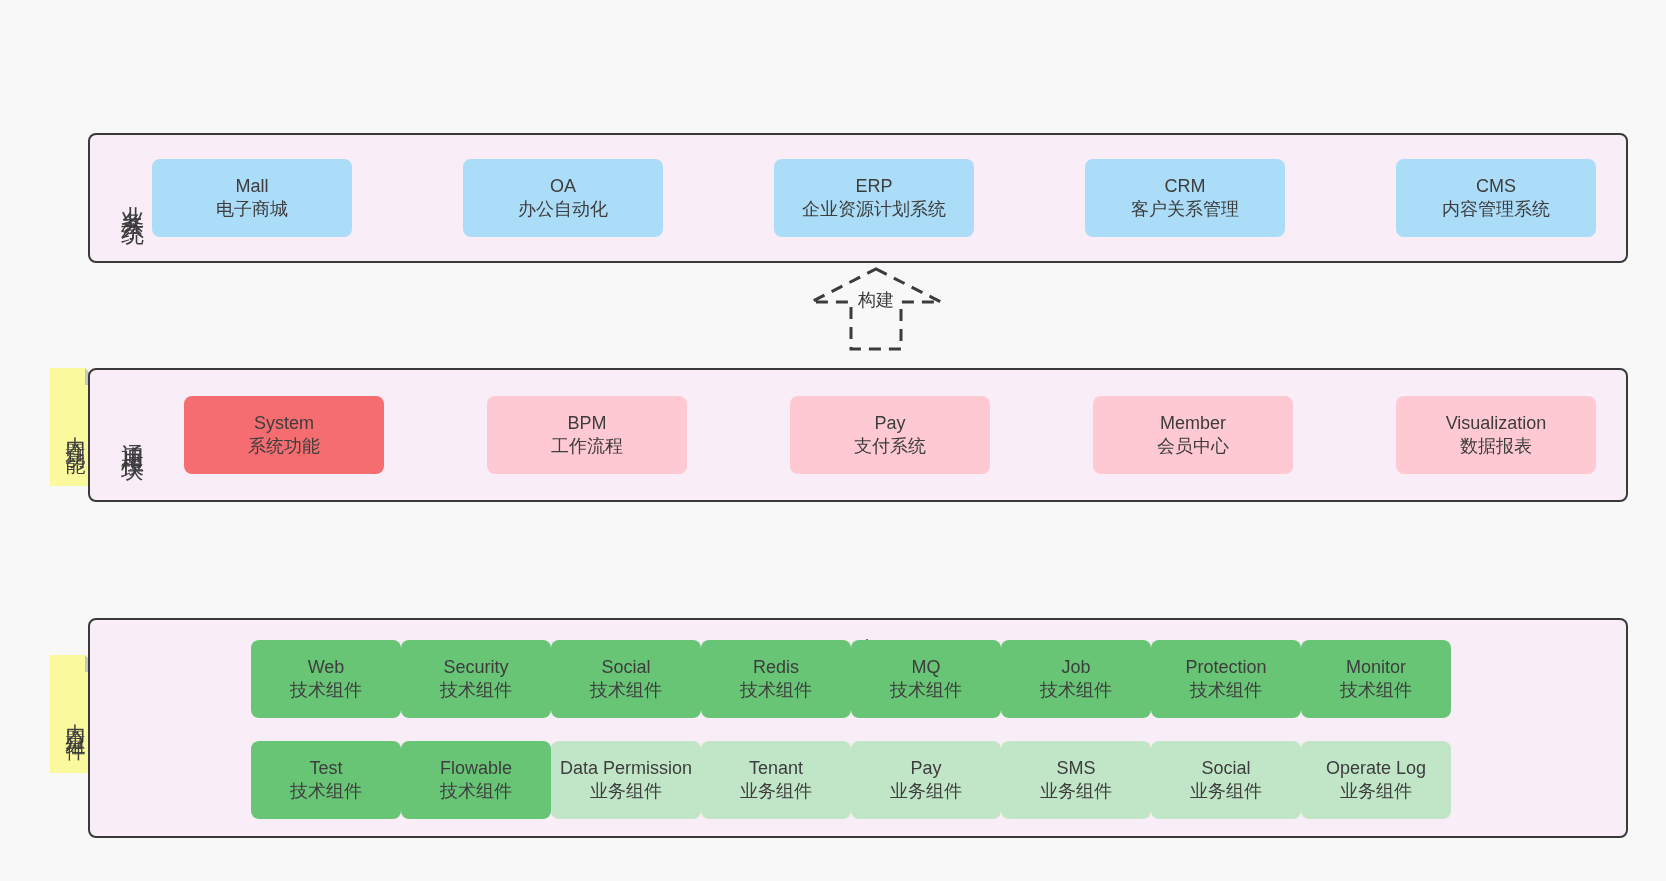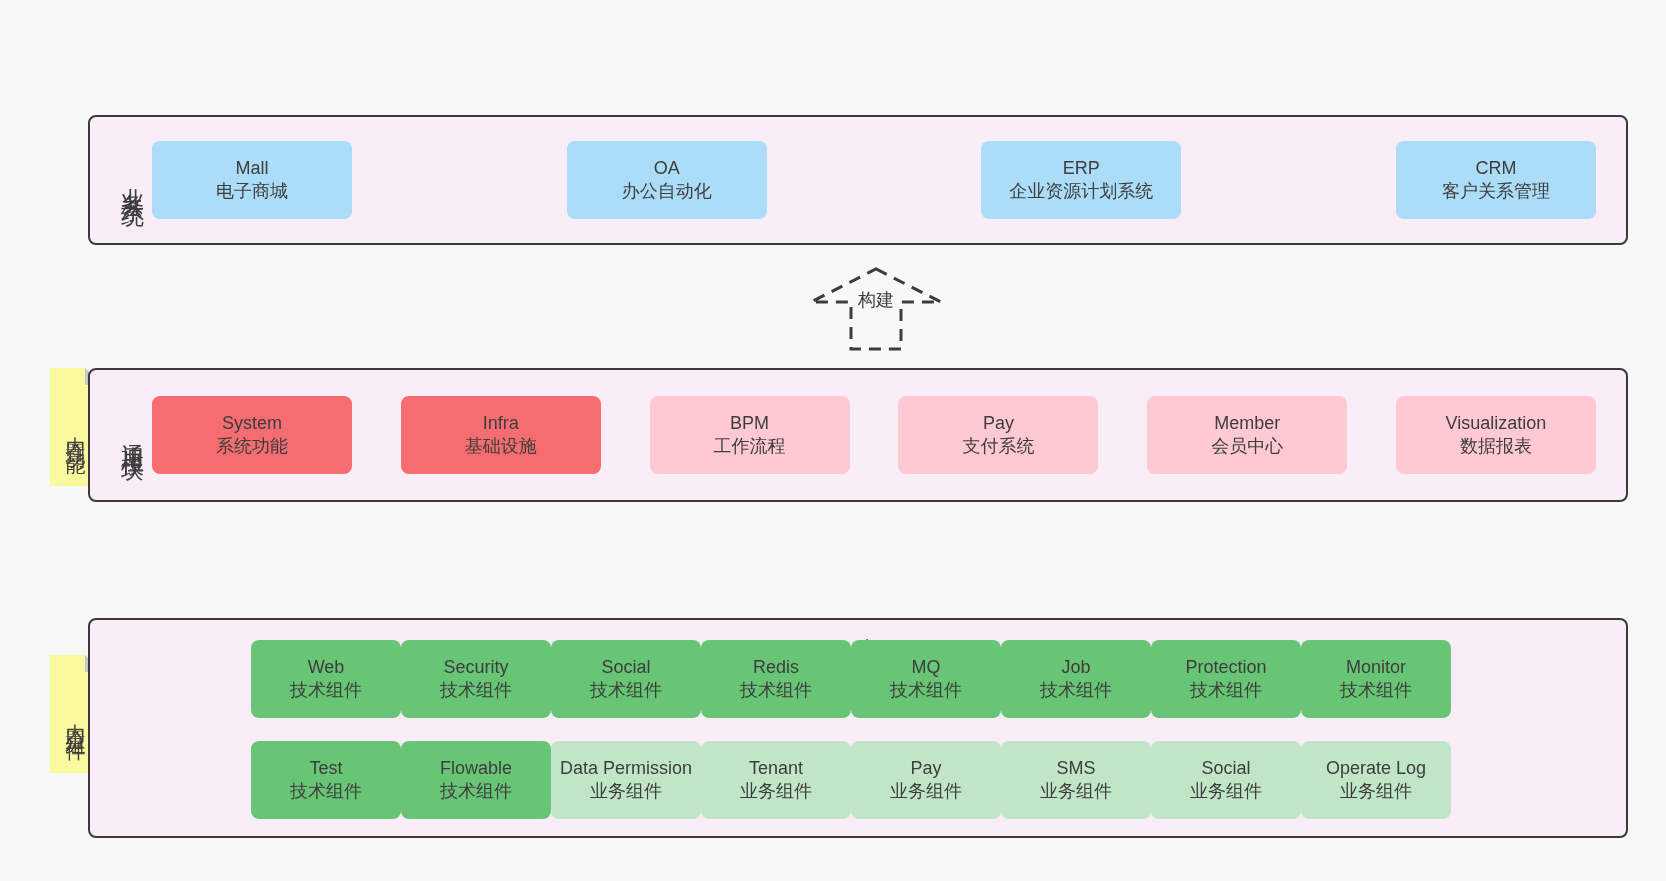--- a/index.html
+++ b/index.html
@@ -9,39 +9,39 @@
     --sticky-yellow:#fbf99d; --sticky-fold:#c8c8c8; --arrow:#3c3c3c;
   }
   *{box-sizing:border-box;margin:0;padding:0;}
   html,body{background:var(--page-bg);}
   body{font-family:"Liberation Sans","DejaVu Sans",sans-serif;color:var(--text);}
   .stage{position:relative;width:1666px;height:881px;background:var(--page-bg);overflow:hidden;}
 
   .band{position:absolute;left:88px;width:1540px;background:var(--band-bg);
         border:2px solid var(--band-border);border-radius:8px;
         display:flex;align-items:center;z-index:2;}
-  .band-business{top:115px;height:130px;}
+  .band-business{top:133px;height:130px;}
   .band-common{top:368px;height:134px;}
   .band-framework{top:618px;height:220px;flex-direction:column;}
 
   .vtitle{writing-mode:vertical-rl;text-orientation:upright;
           font-size:23px;letter-spacing:5px;line-height:1;color:var(--text);
           margin-left:20px;width:34px;text-align:center;flex:0 0 auto;}
 
   .boxes{flex:1;display:flex;justify-content:space-between;align-items:center;
          padding:0 30px 0 8px;}
   .rows{flex:1;display:flex;flex-direction:column;gap:23px;padding:0 22px 0 8px;}
   .rows .row{display:flex;justify-content:space-between;align-items:center;}
 
   .box{width:200px;height:78px;border-radius:8px;display:flex;flex-direction:column;
        align-items:center;justify-content:center;text-align:center;
        font-size:18px;line-height:1.3;color:var(--text);padding:2px 8px;}
   .row .box{width:150px;}
   .c-blue{background:var(--box-blue);}
-  .c-red{background:var(--box-red);}
+  .c-red{background:var(--box-red);margin-left:32px;}
   .c-pink{background:var(--box-pink);align-items:center;}
   .c-green{background:var(--box-green);}
   .c-lgreen{background:var(--box-green-light);}
 
   .sticky{position:absolute;left:50px;width:52px;height:118px;z-index:1;
           background:linear-gradient(225deg,transparent 12px,var(--sticky-yellow) 0);
           display:flex;justify-content:center;padding-top:12px;}
   .sticky::before{content:"";position:absolute;top:0;right:0;width:0;height:0;
           border-bottom:17px solid var(--sticky-fold);border-right:17px solid transparent;}
   .sticky .vtitle{margin:0;font-size:20px;letter-spacing:6px;width:auto;}
@@ -80,41 +80,41 @@
         <div>办公自动化</div>
       </div>
       <div class="box c-blue">
         <div>ERP</div>
         <div>企业资源计划系统</div>
       </div>
       <div class="box c-blue">
         <div>CRM</div>
         <div>客户关系管理</div>
       </div>
+      <div class="box c-blue">
+        <div>CMS</div>
+        <div>内容管理系统</div>
+      </div>
     </div>
   </div>
 
   <div class="arrow arrow-build">
     <svg width="136" height="86" viewBox="0 0 136 86">
       <path d="M68 3 L133 36 L93 36 L93 83 L43 83 L43 36 L3 36 Z" fill="none" stroke="#3c3c3c" stroke-width="3" stroke-dasharray="12 8"></path>
     </svg>
     <span class="arrow-label">构建</span>
   </div>
 
   <div class="band band-common">
     <div class="vtitle">通用模块</div>
     <div class="boxes">
       <div class="box c-red">
         <div>System</div>
         <div>系统功能</div>
       </div>
-      <div class="box c-red">
-        <div>Infra</div>
-        <div>基础设施</div>
-      </div>
       <div class="box c-pink">
         <div>BPM</div>
         <div>工作流程</div>
       </div>
       <div class="box c-pink">
         <div>Pay</div>
         <div>支付系统</div>
       </div>
       <div class="box c-pink">
         <div>Member</div>

